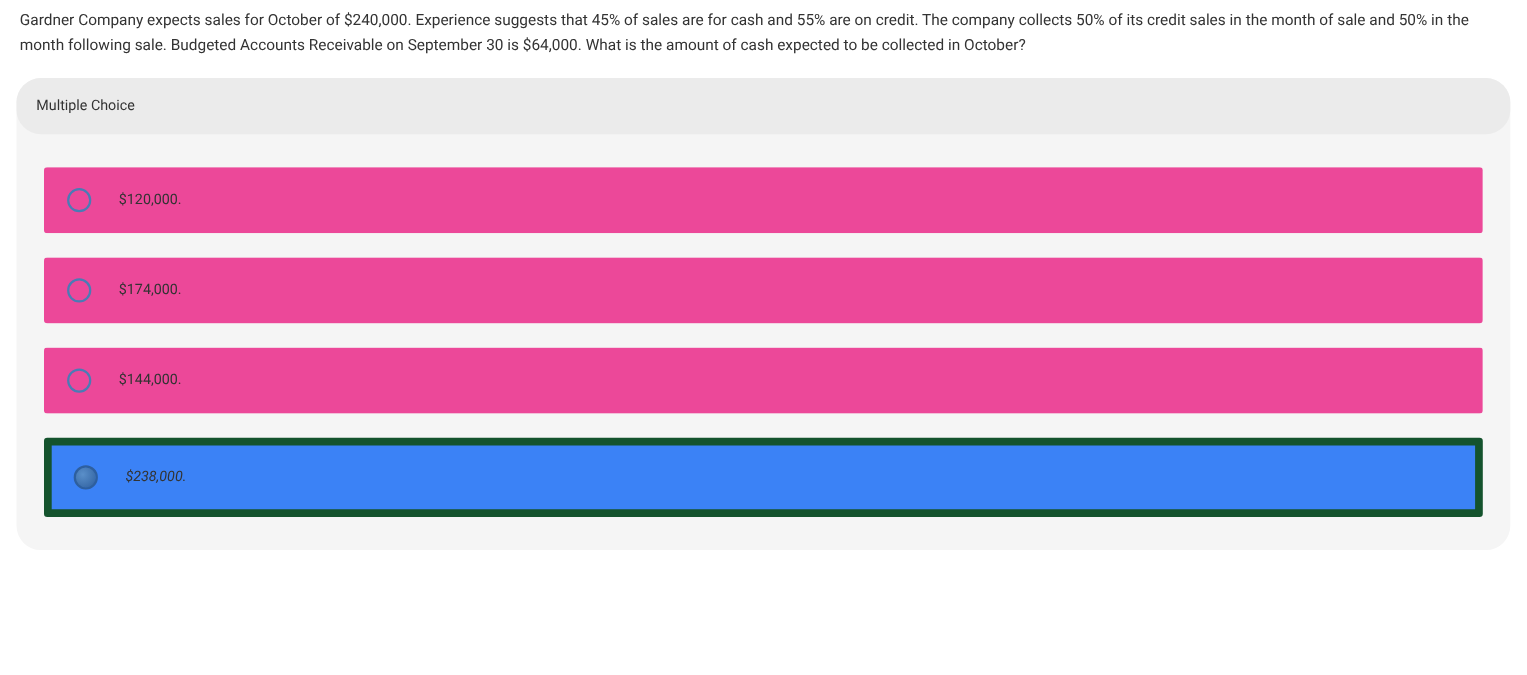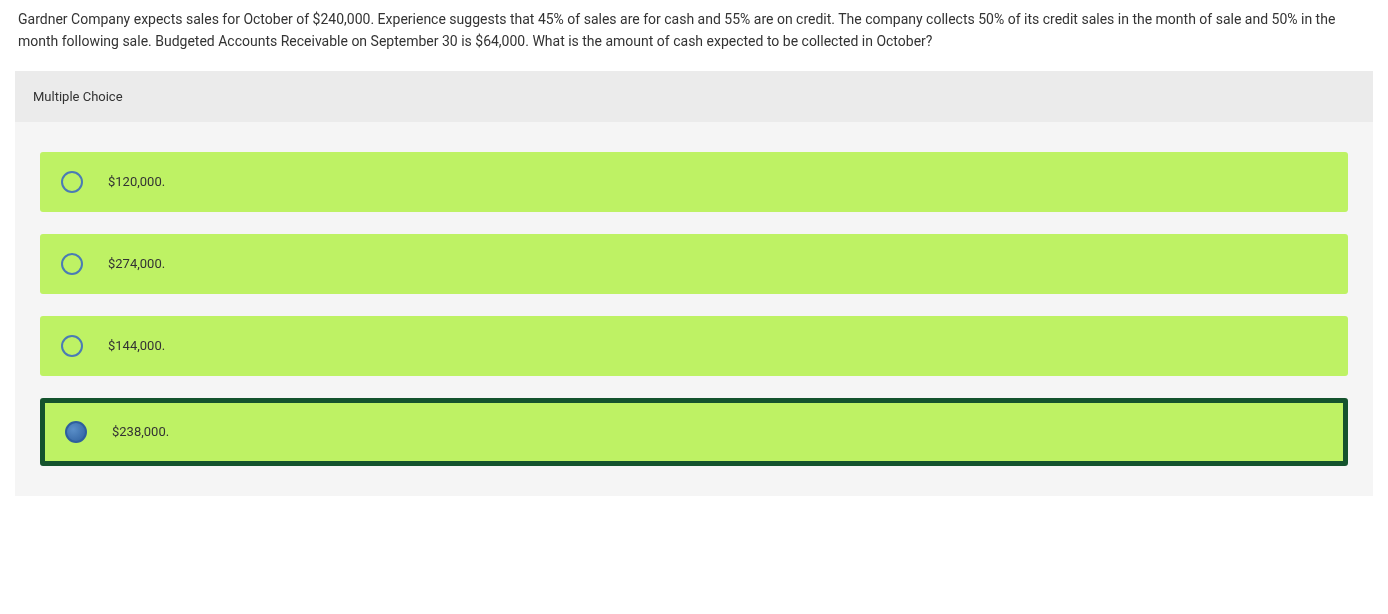--- a/index.html
+++ b/index.html
@@ -1,18 +1,19 @@
 <!DOCTYPE html>
 <html><head>
   <meta charset="utf-8">
   <style>
     * {
       margin: 0;
       padding: 0;
       box-sizing: border-box;
+      border-radius: 22px;
     }
     body {
       font-family: -apple-system, BlinkMacSystemFont, "Segoe UI", Roboto, Helvetica, Arial, sans-serif;
       background: #ffffff;
       width: 1388px;
       height: 614px;
       overflow: hidden;
     }
     .question-text {
       padding: 8px 18px 18px 18px;
@@ -28,35 +29,36 @@
     .mc-header {
       background: #ebebeb;
       padding: 18px 18px;
       font-size: 13px;
       color: #333333;
     }
     .options-wrap {
       padding: 30px 25px 0 25px;
     }
     .option {
-      background: #bef264;
+      background: #ec4899;
       border: 1px solid transparent;
       border-radius: 3px;
       padding: 18px 20px;
       margin-bottom: 22px;
       display: flex;
       align-items: center;
       cursor: pointer;
     }
     .option:last-child {
       margin-bottom: 0;
     }
     .option.selected {
-      background: #bef264;
-      border: 5px solid #14532d;
+      background: #3b82f6;
+      border: 7px solid #14532d;
+      font-style: italic;
     }
     .radio {
       width: 22px;
       height: 22px;
       border: 2px solid #4a7bb5;
       border-radius: 50%;
       margin-right: 25px;
       flex-shrink: 0;
       display: flex;
       align-items: center;
@@ -81,21 +83,21 @@
   <div class="options-wrap">
 
     <div class="option">
       <span class="radio"></span>
       <span class="option-label">$120,000.</span>
     </div>
 
 
     <div class="option">
       <span class="radio"></span>
-      <span class="option-label">$274,000.</span>
+      <span class="option-label">$174,000.</span>
     </div>
 
     <div class="option">
       <span class="radio"></span>
       <span class="option-label">$144,000.</span>
     </div>
 
     <div class="option selected">
       <span class="radio"></span>
       <span class="option-label">$238,000.</span>

